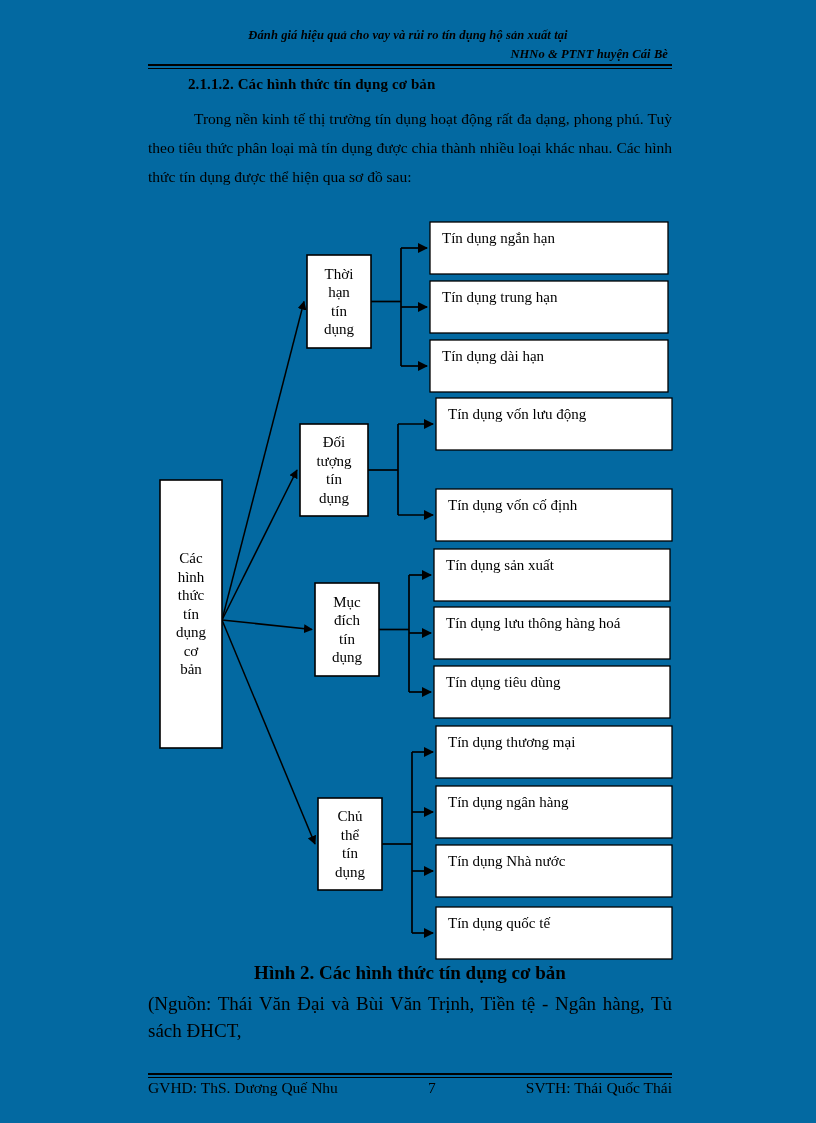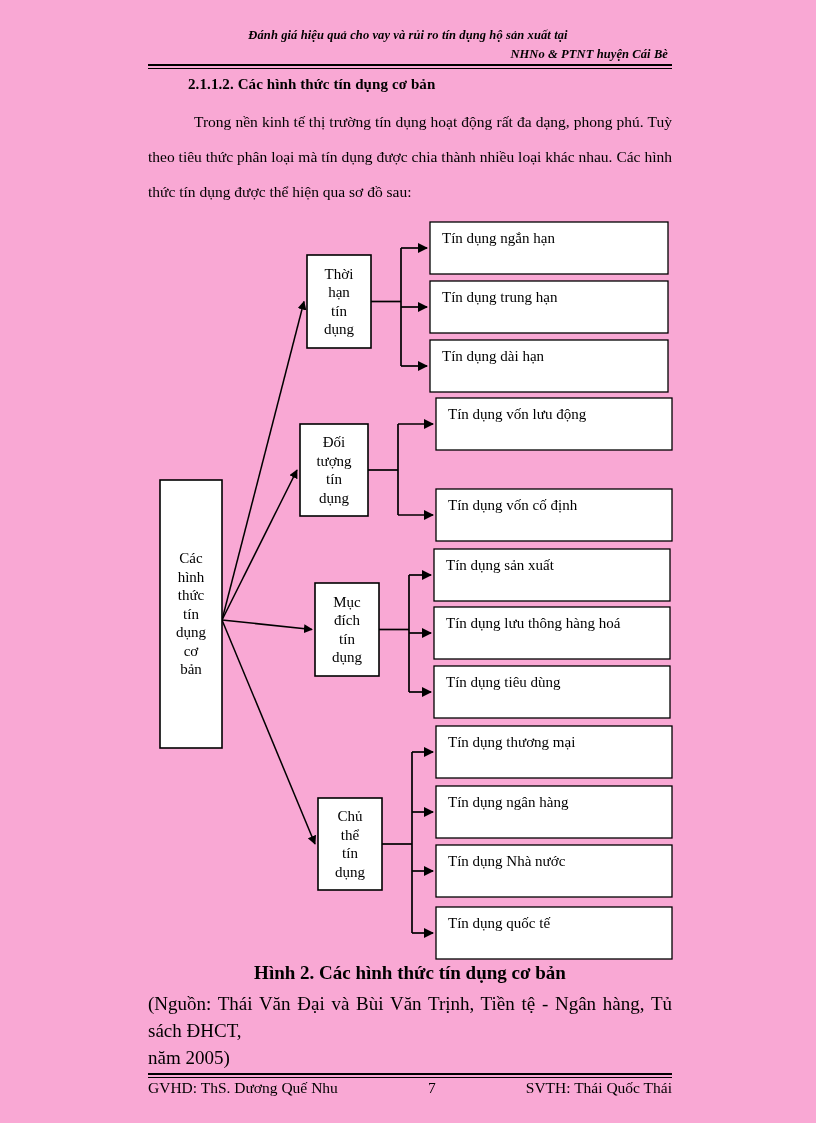--- a/index.html
+++ b/index.html
@@ -10,21 +10,21 @@
   }
   body {
     font-family: "Liberation Serif", "DejaVu Serif", serif;
     color: #000000;
   }
   .page {
     position: relative;
     width: 816px;
     height: 1123px;
     margin: 0 auto;
-    background: #f9a8d4;
+    background: #0369a1;
     overflow: hidden;
   }
 
   
   .header {
     position: absolute;
     left: 148px;
     top: 26px;
     width: 520px;
     text-align: center;
@@ -57,21 +57,21 @@
     font-weight: bold;
     font-size: 15px;
     letter-spacing: .1px;
   }
   .para {
     position: absolute;
     left: 148px;
     top: 104px;
     width: 524px;
     font-size: 15.5px;
-    line-height: 35px;
+    line-height: 29px;
     text-align: justify;
     text-indent: 46px;
     text-justify: inter-word;
   }
 
   
   .figure {
     position: absolute;
     left: 0;
     top: 0;
@@ -246,21 +246,20 @@
           <text x="448" y="866" class="node-text left">Tín dụng Nhà nước</text>
           <rect x="436" y="907" width="236" height="52" class="node-box thin"></rect>
           <text x="448" y="928" class="node-text left">Tín dụng quốc tế</text>
         </g>
     </svg>
   </div>
 
   <div class="fig-caption">Hình 2. Các hình thức tín dụng cơ bản</div>
   <div class="source">
     <div>(Nguồn: Thái Văn Đại và Bùi Văn Trịnh, Tiền tệ - Ngân hàng, Tủ sách ĐHCT,</div>
-    <div class="last-line">năm 2005)</div>
   </div>
 
   <div class="rule-double rule-bottom"></div>
   <div class="footer">
     <span>GVHD: ThS. Dương Quế Nhu</span>
     <span class="page-num">7</span>
     <span>SVTH: Thái Quốc Thái</span>
   </div>
 
 </div>

